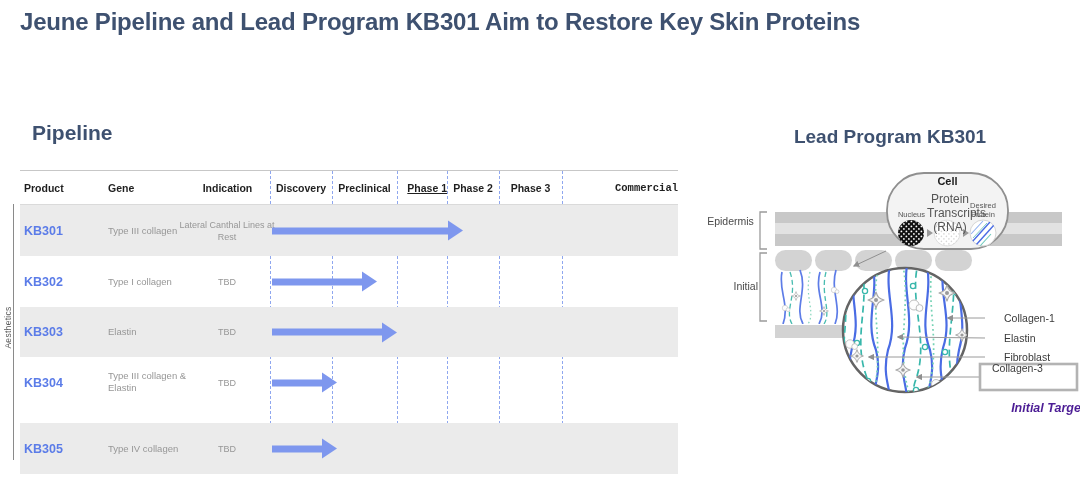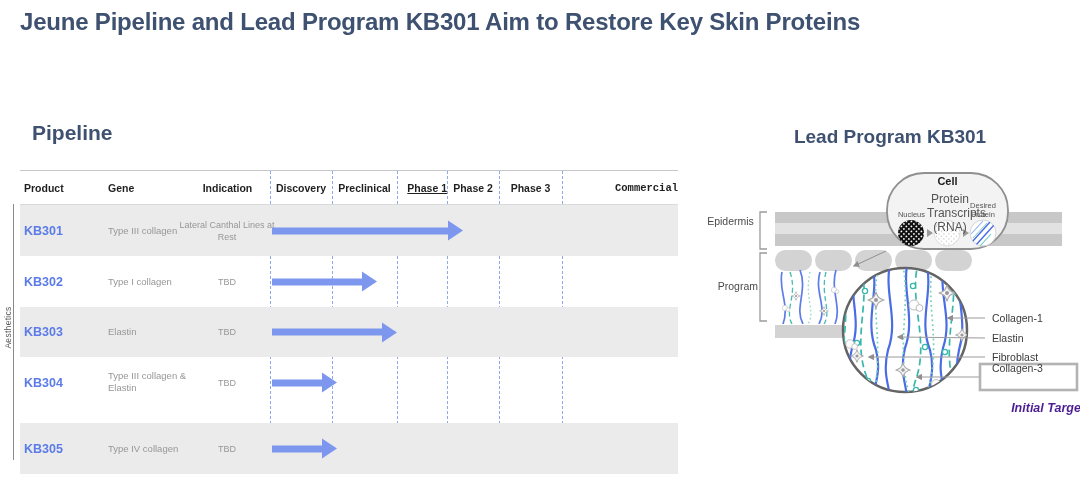--- a/index.html
+++ b/index.html
@@ -45,21 +45,21 @@
   .lead-heading { position:absolute; left:0; right:0; top:8px; text-align:center; font-size:19px; font-weight:bold; color:#3e5170; }
   .lead-svg { position:absolute; left:0; top:32px; }
 
   .ovl { position:absolute; color:#444; }
   .lbl-cell { left:187px; top:57px; width:121px; text-align:center; font-size:11px; font-weight:bold; color:#1c1c1c; }
   .lbl-transcripts { left:227px; top:75px; width:46px; text-align:center; font-size:12px; line-height:1.15; color:#555; }
   .lbl-nucleus { left:189px; top:92px; width:45px; text-align:center; font-size:7.5px; color:#555; }
   .lbl-protein { left:261px; top:84px; width:44px; text-align:center; font-size:7.5px; line-height:1.15; color:#555; }
   .lbl-epidermis { left:6px; top:97px; width:49px; text-align:center; font-size:10.5px; color:#4a4a4a; }
   .lbl-dermis { left:6px; top:162px; width:52px; text-align:right; font-size:10.5px; color:#4a4a4a; }
-  .lbl-ann { left:292px; font-size:10.5px; color:#3a3a3a; }
+  .lbl-ann { left:304px; font-size:10.5px; color:#3a3a3a; }
   .a0 { top:194px; } .a1 { top:214px; } .a2 { top:233px; } .a3 { top:244px; left:292px; }
   .lbl-initial { left:258px; top:283px; width:127px; text-align:right; font-size:12.5px; font-weight:bold; font-style:italic; color:#4c1d95; }
 </style>
 </head>
 <body>
 
 <div class="slide-title">Jeune Pipeline and Lead Program KB301 Aim to Restore Key Skin Proteins</div>
 
 <div class="pipeline-heading">Pipeline</div>
 
@@ -264,19 +264,19 @@
     </g>
 
     <rect x="280" y="214" width="97" height="26" fill="none" stroke="#b3b3b3" stroke-width="2.6"></rect>
   </svg>
 
   <div class="ovl lbl-cell">Cell</div>
   <div class="ovl lbl-nucleus">Nucleus</div>
   <div class="ovl lbl-transcripts">Protein Transcripts (RNA)</div>
   <div class="ovl lbl-protein">Desired Protein</div>
   <div class="ovl lbl-epidermis">Epidermis</div>
-  <div class="ovl lbl-dermis">Program</div>
+  <div class="ovl lbl-dermis">Initial</div>
   <div class="ovl lbl-ann a0">Collagen-1</div>
   <div class="ovl lbl-ann a1">Elastin</div>
   <div class="ovl lbl-ann a2">Fibroblast</div>
   <div class="ovl lbl-ann a3">Collagen-3</div>
   <div class="ovl lbl-initial">Initial Target</div>
 </div>
 
 </body></html>

